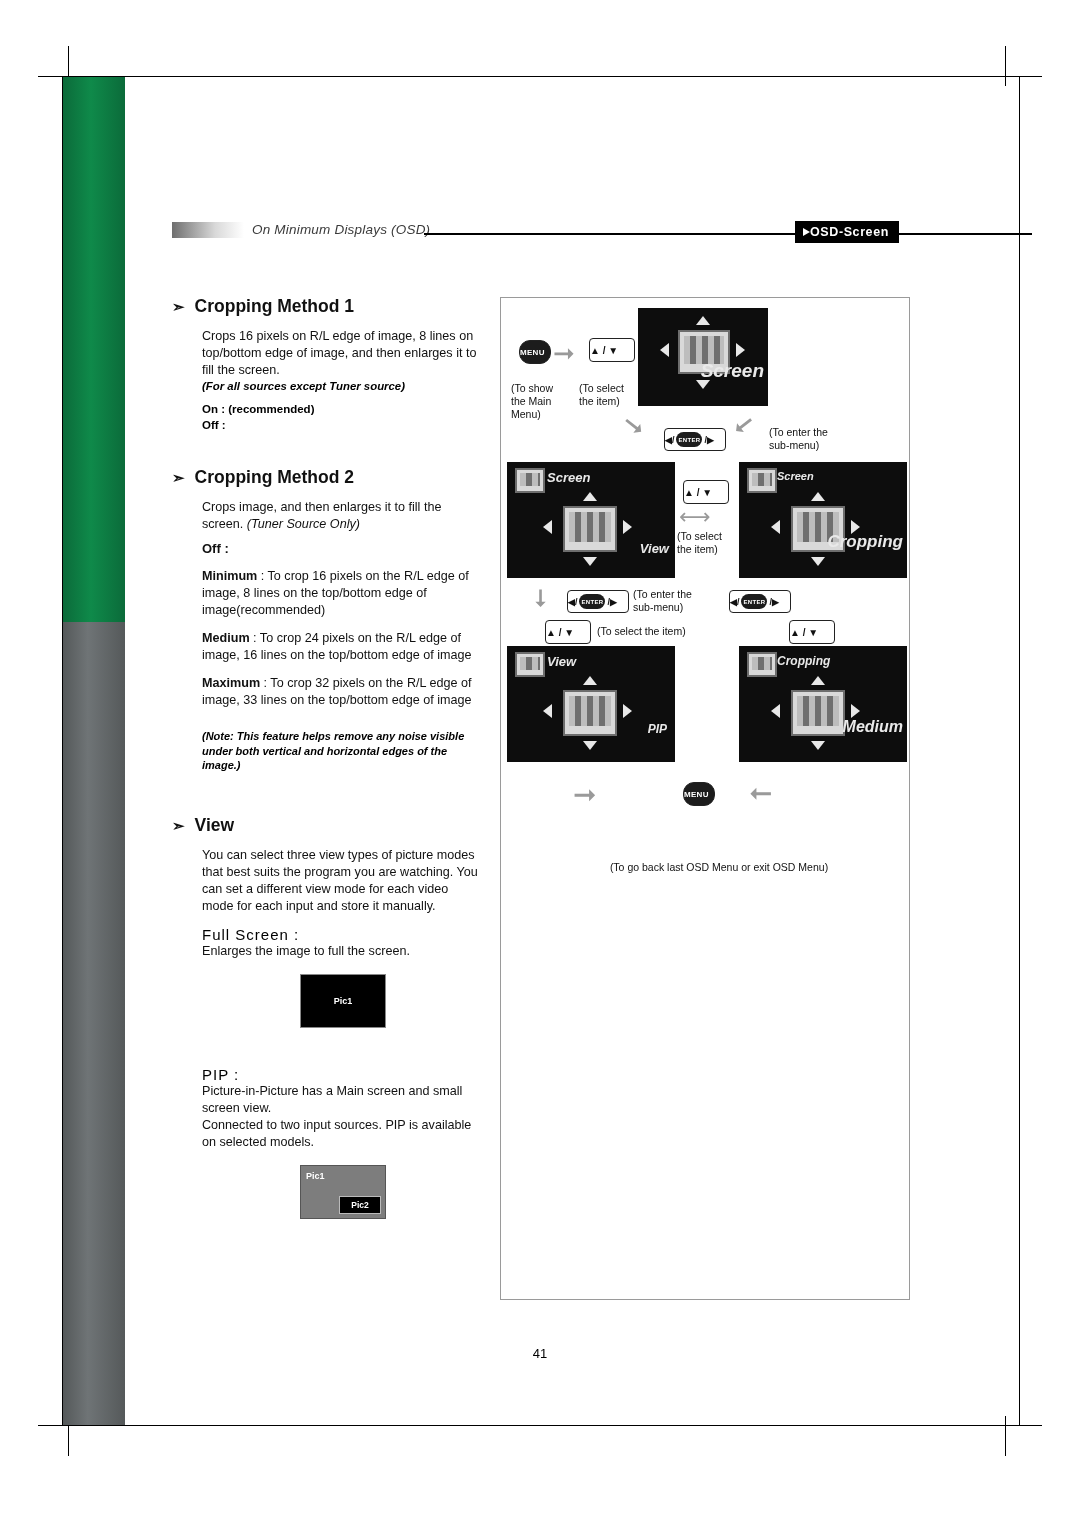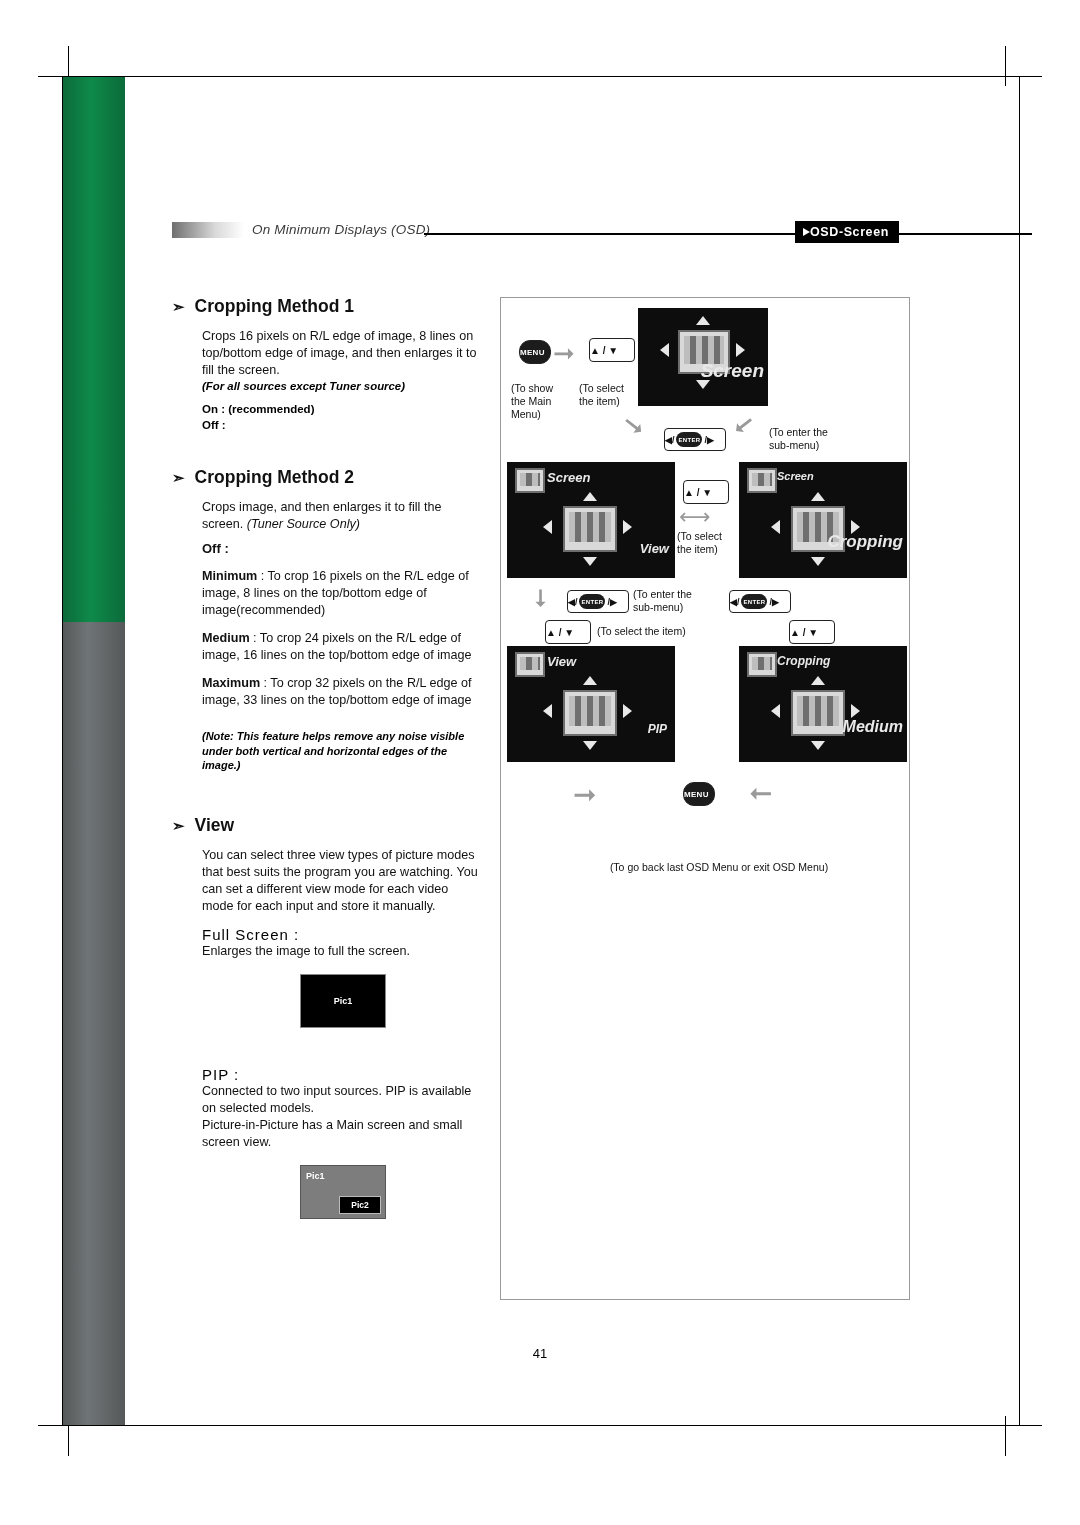--- a/index.html
+++ b/index.html
@@ -140,22 +140,22 @@
   <div class="gap"></div>
   <div class="mono-lbl">Full Screen :</div>
   <div class="para">Enlarges the image to full the screen.</div>
 
   <div class="pic-full">
     <span>Pic1</span>
   </div>
 
   <div class="gap-l"></div>
   <div class="mono-lbl" style="margin-top:18px;">PIP :</div>
+  <div class="para">Picture-in-Picture has a Main screen and small screen view.</div>
   <div class="para">Connected to two input sources. PIP is available on selected models.</div>
-  <div class="para">Picture-in-Picture has a Main screen and small screen view.</div>
 
   <div class="pip-box">
     <span class="p1">Pic1</span>
     <div class="pip-inner">
       <span>Pic2</span>
     </div>
   </div>
 </div>
 
 <div class="panel">

